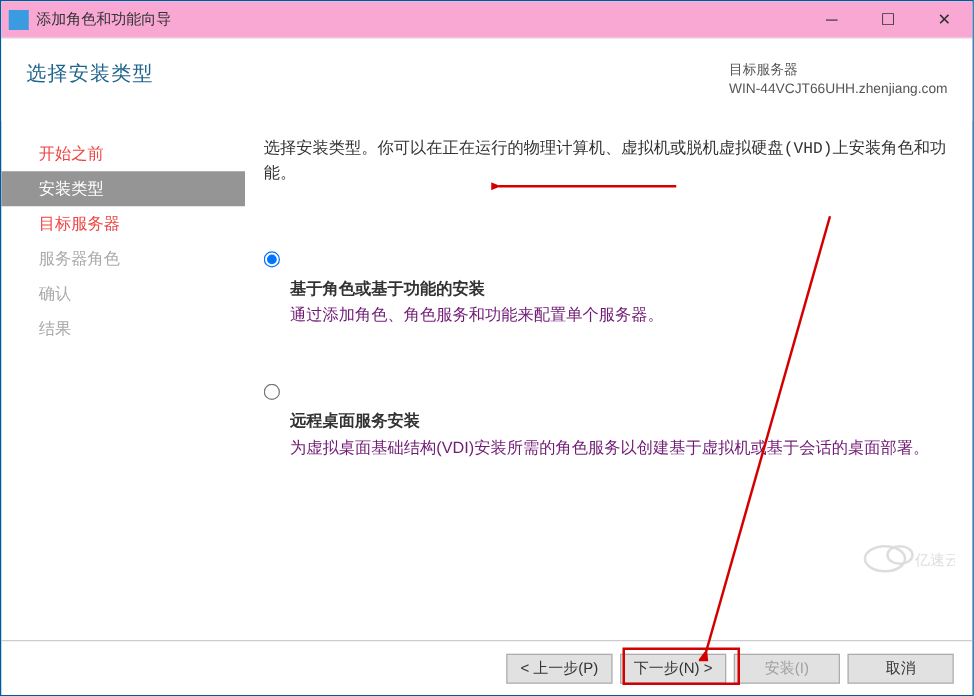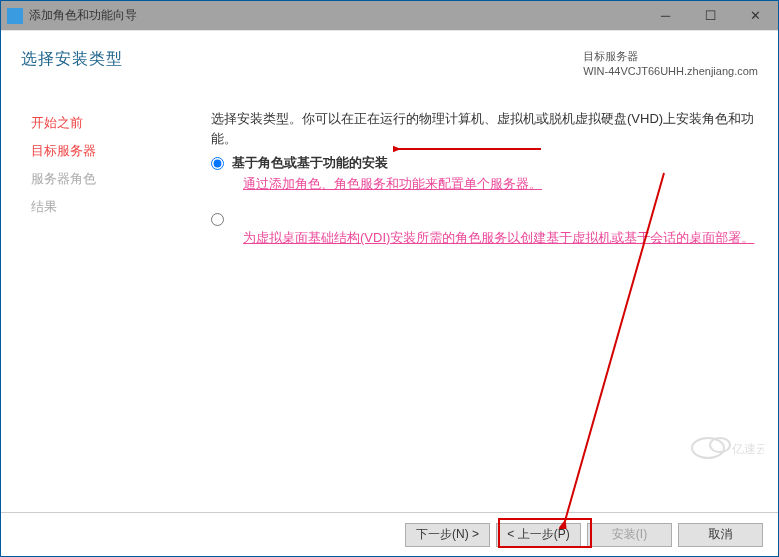--- a/index.html
+++ b/index.html
@@ -1,41 +1,41 @@
 <!DOCTYPE html>
 <html><head>
   <meta charset="utf-8">
   <style>
     * { margin: 0; padding: 0; box-sizing: border-box; font-family: "Microsoft YaHei", "Segoe UI", sans-serif; }
     body { width: 779px; height: 557px; background: #fff; border: 1px solid #005a9e; position: relative; overflow: hidden; }
     
-    .titlebar { height: 30px; display: flex; align-items: center; background: #a3a3a3; border-bottom: 1px solid #e5e5e5; }
+    .titlebar { height: 30px; display: flex; align-items: center; background: #f9a8d4; border-bottom: 1px solid #e5e5e5; }
     .titlebar-icon { width: 16px; height: 16px; margin: 0 6px; background: #3a9be0; display: inline-block; }
     .titlebar-text { font-size: 12px; color: #333; flex: 1; }
     .win-controls { display: flex; }
     .win-btn { width: 45px; height: 30px; display: flex; align-items: center; justify-content: center; color: #333; font-size: 13px; }
     
     .header-area { height: 66px; padding: 18px 20px 0 20px; display: flex; justify-content: space-between; background: #fff; }
     .page-title { font-size: 16px; color: #1e648c; font-weight: 300; letter-spacing: 1px; }
     .target-info { text-align: left; font-size: 11px; color: #555; line-height: 1.4; }
     
     .content-area { position: absolute; top: 96px; left: 0; right: 0; bottom: 44px; display: flex; }
     
     .sidebar { width: 195px; padding-top: 12px; }
     .sidebar-item { padding: 5px 0 5px 30px; font-size: 13px; color: #aaa; cursor: default; }
     .sidebar-item.enabled { color: #ef4444; cursor: pointer; }
     .sidebar-item.selected { background: #959595; color: #fff; }
     
     .main-panel { flex: 1; padding: 12px 20px 0 15px; font-size: 13px; color: #333; }
-    .instruction { margin-bottom: 6px; line-height: 1.5; }
+    .instruction { margin-bottom: 26px; line-height: 1.5; font-family: Liberation Mono, monospace; }
     .radio-option { margin-bottom: 18px; position: relative; }
     .radio-row { display: flex; align-items: center; }
     .radio-input { margin-right: 8px; margin-top: 1px; }
-    .radio-label { font-weight: bold; }
-    .radio-desc { margin-left: 32px; color: #ec4899; margin-top: 2px; line-height: 1.5; text-decoration: underline; }
+    .radio-label { font-weight: bold; margin-top: 48px; }
+    .radio-desc { margin-left: 21px; color: #701a75; margin-top: 2px; line-height: 1.5; }
     
     .footer { position: absolute; bottom: 0; left: 0; right: 0; height: 44px; border-top: 1px solid #ccc; display: flex; justify-content: flex-end; align-items: center; padding-right: 15px; gap: 6px; }
     .footer-btn { min-width: 85px; height: 24px; font-size: 12px; background: #e1e1e1; border: 1px solid #adadad; color: #333; padding: 0 10px; cursor: pointer; }
     .footer-btn:disabled { color: #a0a0a0; cursor: default; }
     
     .arrow-red { position: absolute; pointer-events: none; }
     .arrow1 { top: 139px; left: 392px; width: 150px; height: 18px; }
     .arrow2 { top: 168px; left: 558px; width: 110px; height: 360px; }
     .red-box { position: absolute; border: 2px solid #d40000; pointer-events: none; }
     .box-next { bottom: 8px; left: 497px; width: 94px; height: 30px; }
@@ -59,48 +59,51 @@
   <div class="page-title">选择安装类型</div>
   <div class="target-info">
     <div>目标服务器</div>
     <div>WIN-44VCJT66UHH.zhenjiang.com</div>
   </div>
 </div>
 
 <div class="content-area">
   <div class="sidebar">
     <div class="sidebar-item enabled">开始之前</div>
+    <div class="sidebar-item selected">安装类型</div>
     <div class="sidebar-item enabled">目标服务器</div>
     <div class="sidebar-item">服务器角色</div>
+    <div class="sidebar-item">确认</div>
     <div class="sidebar-item">结果</div>
   </div>
 
   <div class="main-panel">
     <div class="instruction">选择安装类型。你可以在正在运行的物理计算机、虚拟机或脱机虚拟硬盘(VHD)上安装角色和功能。</div>
 
     <div class="radio-option">
       <div class="radio-row">
         <input type="radio" name="installtype" class="radio-input" checked="" style="">
         <span class="radio-label">基于角色或基于功能的安装</span>
       </div>
       <div class="radio-desc">通过添加角色、角色服务和功能来配置单个服务器。</div>
     </div>
 
     <div class="radio-option">
       <div class="radio-row">
         <input type="radio" name="installtype" class="radio-input" style="">
+        <span class="radio-label">远程桌面服务安装</span>
       </div>
       <div class="radio-desc">为虚拟桌面基础结构(VDI)安装所需的角色服务以创建基于虚拟机或基于会话的桌面部署。</div>
     </div>
   </div>
 </div>
 
 <div class="footer">
+  <button class="footer-btn">&lt; 上一步(P)</button>
   <button class="footer-btn">下一步(N) &gt;</button>
-  <button class="footer-btn">&lt; 上一步(P)</button>
   <button class="footer-btn" disabled="">安装(I)</button>
   <button class="footer-btn">取消</button>
 </div>
 
 <svg class="arrow-red arrow1">
   <defs>
       <marker id="ah1" markerWidth="10" markerHeight="8" refX="1" refY="4" orient="auto">
         <polygon points="10 0, 0 4, 10 8" fill="#d40000"></polygon>
       </marker>
     </defs>

